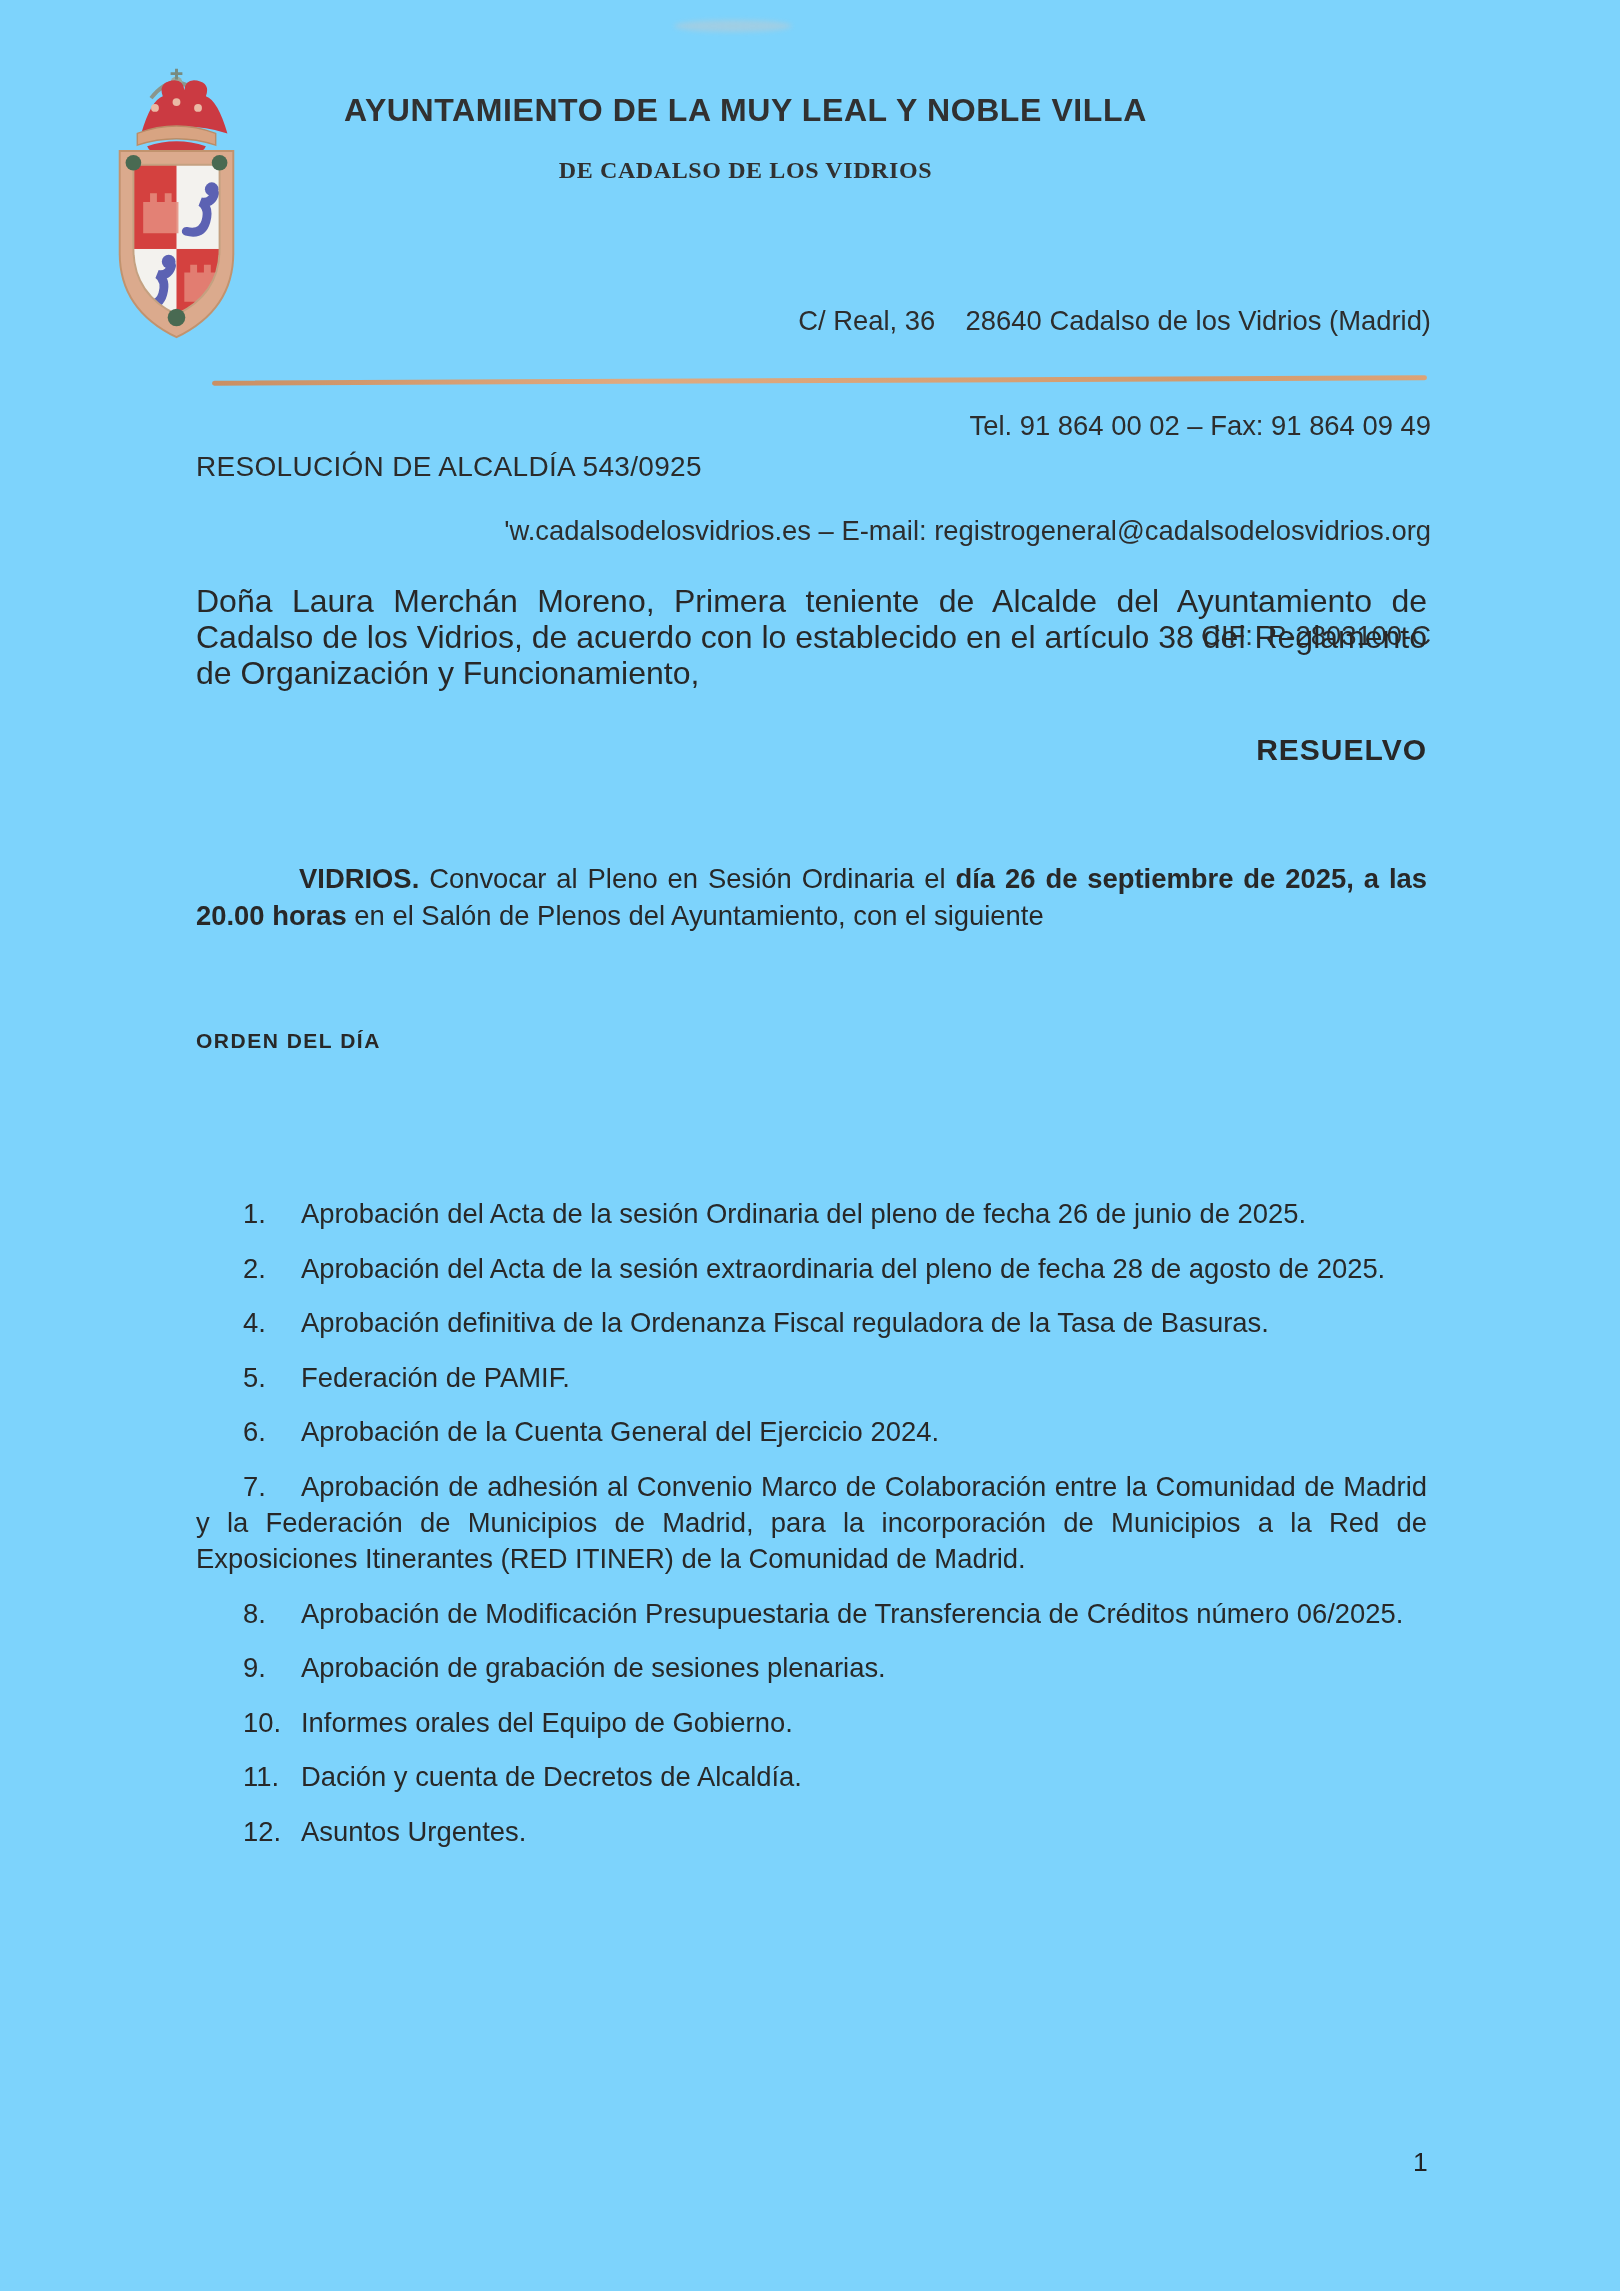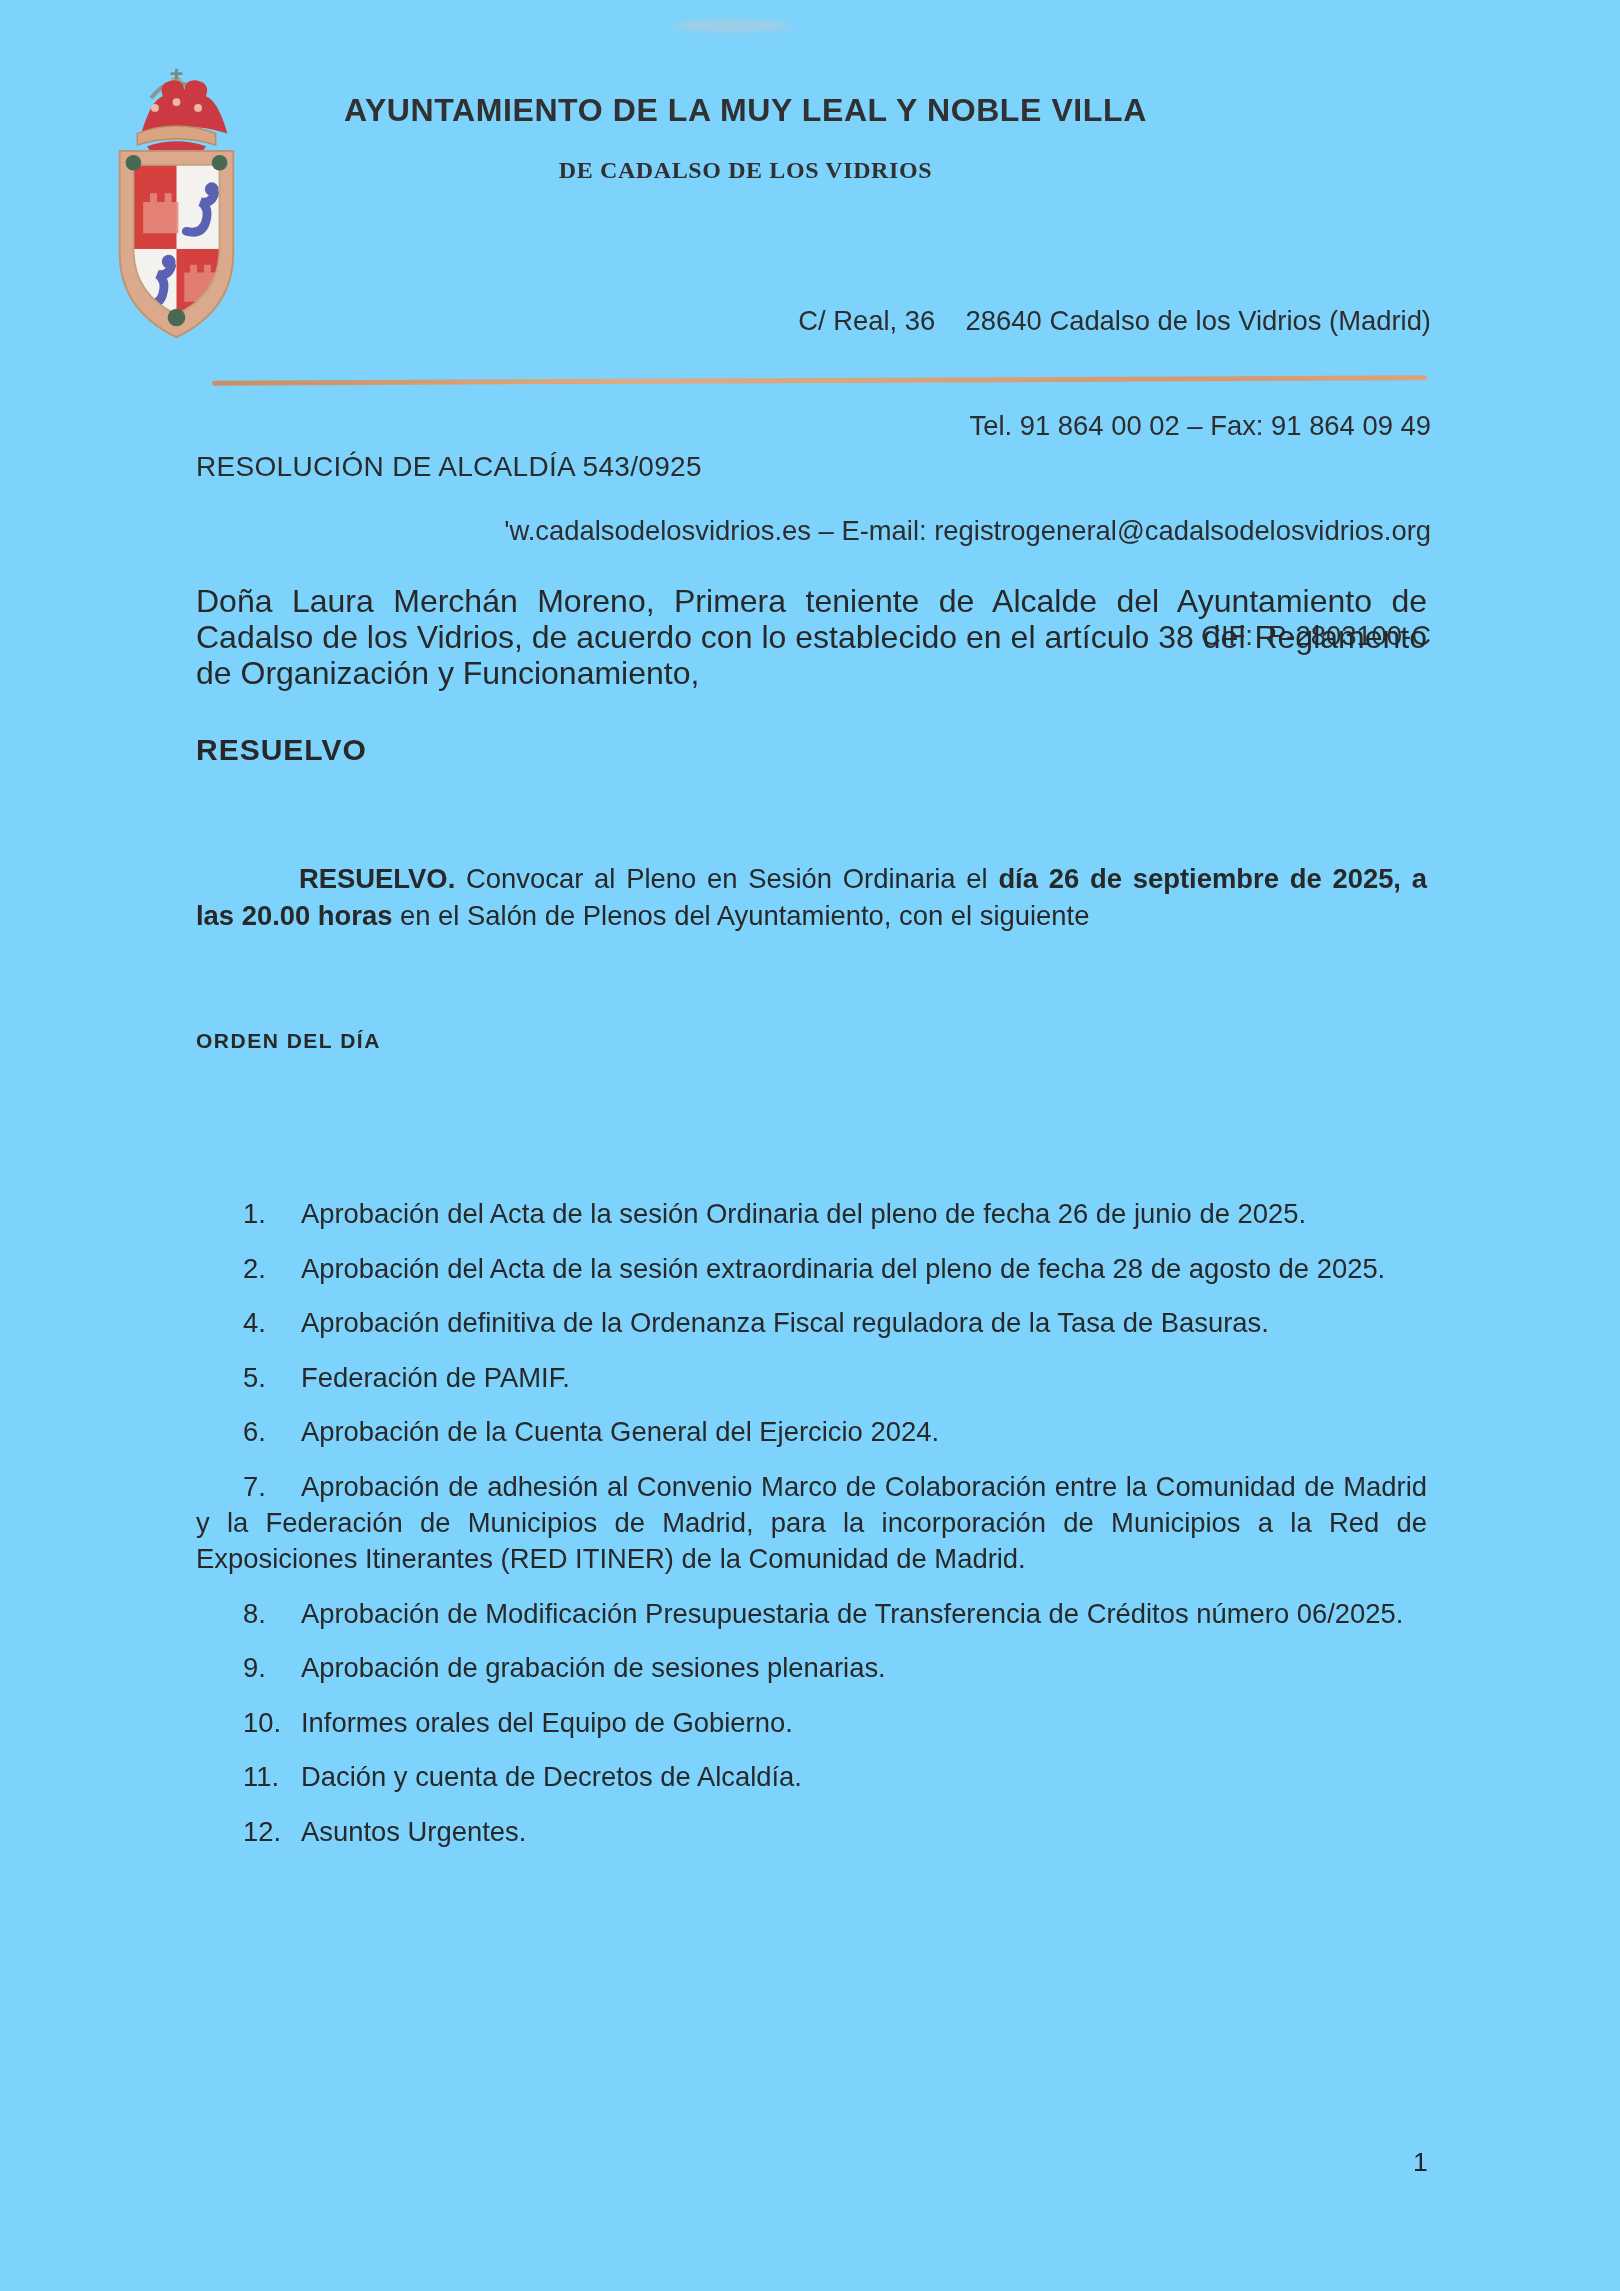--- a/index.html
+++ b/index.html
@@ -25,21 +25,21 @@
   .rule { position:absolute; left:212px; top:378px; width:1215px; height:4.9px;
     background:linear-gradient(90deg,#c98f63,#e0aa80 35%,#d29a6d 80%,#dca377);
     transform:rotate(-.25deg); border-radius:2.9px; }
 
   
   .res-heading { position:absolute; left:196px; top:451px;
     font-size:28px; font-weight:normal; letter-spacing:0.3px; color:#2b2b2b; }
   .intro { position:absolute; left:196px; top:551px; width:1231px;
     font-size:32px; line-height:36px; text-align:justify; }
   .resuelvo { position:absolute; left:196px; top:733px; width:1231px;
-    text-align:left; font-size:30px; font-weight:bold; letter-spacing:1px; }
+    text-align:right; font-size:30px; font-weight:bold; letter-spacing:1px; }
   .primero { position:absolute; left:196px; top:833px; width:1231px;
     font-size:27.4px; line-height:37px; text-align:justify; text-indent:103px; }
   .orden { position:absolute; left:196px; top:1029px; width:1231px;
     text-align:left; font-size:21px; font-weight:bold; letter-spacing:1.5px; }
   .b { font-weight:bold; }
 
   
   .agenda { position:absolute; left:196px; top:1196px; width:1231px;
     font-size:27.4px; line-height:36px; list-style:none; margin:0; padding:0; }
   .agenda-item { position:relative; margin:0 0 18.6px 0; text-align:justify; }
@@ -109,21 +109,21 @@
   </div>
 
   <div class="rule"></div>
 
   <div class="res-heading">RESOLUCIÓN DE ALCALDÍA 543/0925</div>
 
   <p class="intro">Doña Laura Merchán Moreno, Primera teniente de Alcalde del Ayuntamiento de Cadalso de los Vidrios, de acuerdo con lo establecido en el artículo 38 del Reglamento de Organización y Funcionamiento,</p>
 
   <div class="resuelvo">RESUELVO</div>
 
-  <p class="primero"><span class="b">RESUELVO.</span><span> Convocar al Pleno en Sesión Ordinaria el </span><span class="b">día 26 de septiembre de 2025, a las 20.00 horas</span><span> en el Salón de Plenos del Ayuntamiento, con el siguiente</span></p>
+  <p class="primero"><span class="b">VIDRIOS.</span><span> Convocar al Pleno en Sesión Ordinaria el </span><span class="b">día 26 de septiembre de 2025, a las 20.00 horas</span><span> en el Salón de Plenos del Ayuntamiento, con el siguiente</span></p>
 
   <div class="orden">ORDEN DEL DÍA</div>
 
   <ol class="agenda" id="agenda-list">
     <li class="agenda-item hang"><span class="agenda-num">1.</span><span class="agenda-text">Aprobación del Acta de la sesión Ordinaria del pleno de fecha 26 de junio de 2025.</span></li>
 
     <li class="agenda-item hang"><span class="agenda-num">2.</span><span class="agenda-text">Aprobación del Acta de la sesión extraordinaria del pleno de fecha 28 de agosto de 2025.</span></li>
 
 
     <li class="agenda-item flush"><span class="agenda-num">4.</span><span class="agenda-text">Aprobación definitiva de la Ordenanza Fiscal reguladora de la Tasa de Basuras.</span></li>

